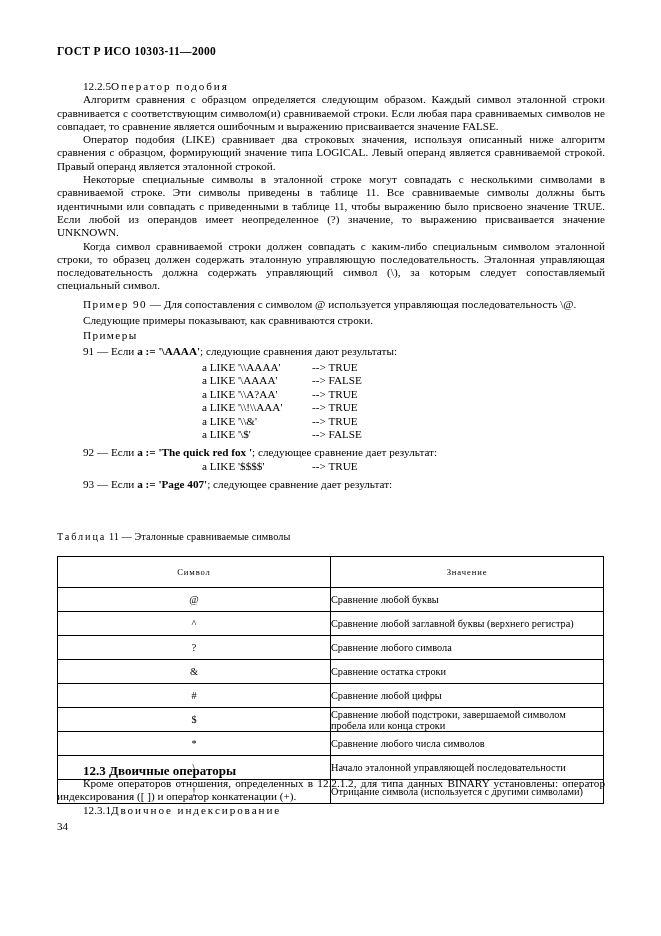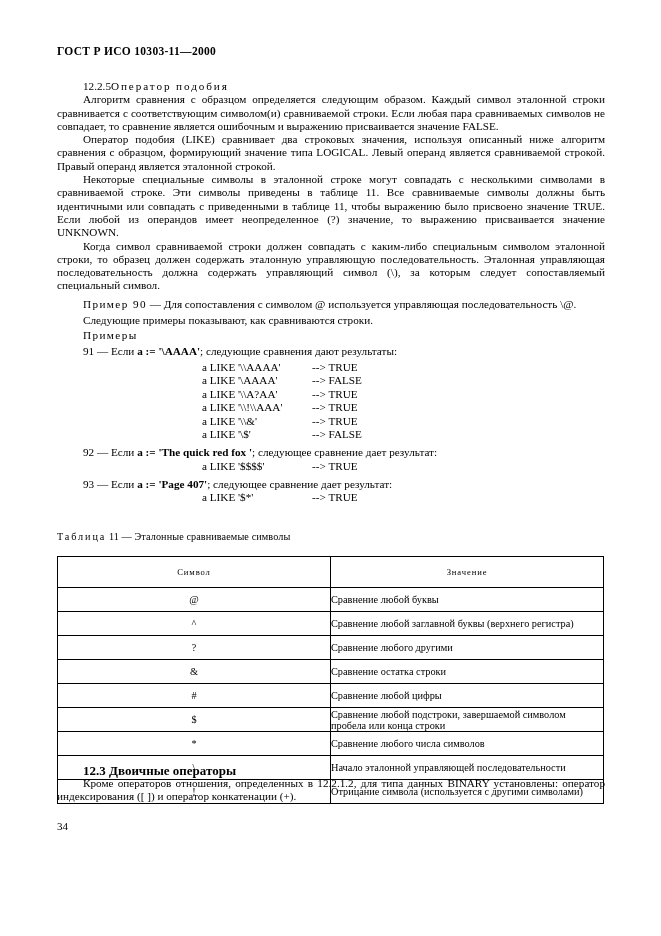--- a/index.html
+++ b/index.html
@@ -198,23 +198,20 @@
       <p class="ex-lead"><span>92 — Если </span><span class="bold">a := 'The quick red fox '</span><span>; следующее сравнение дает результат:</span></p>
       <div class="code-block">
         <span class="code-line"><span class="code-lhs">a LIKE '$$$$'</span><span>--&gt;</span> <span>TRUE</span></span>
       </div>
     </div>
 
     <div class="gap-m"></div>
 
     <div>
       <p class="ex-lead"><span>93 — Если </span><span class="bold">a := 'Page 407'</span><span>; следующее сравнение дает результат:</span></p>
-      <div class="code-block">
-        <span class="code-line"><span class="code-lhs">a LIKE '$*'</span><span>--&gt;</span> <span>TRUE</span></span>
-      </div>
     </div>
 
   </div>
 
   <div class="tbl-caption"><span class="sp">Таблица</span> <span>11</span><span> — Эталонные сравниваемые символы</span></div>
 
   <table class="ref-table">
     <thead>
       <tr>
         <th class="sym">Символ</th>
@@ -225,21 +222,21 @@
       <tr>
         <td class="sym">@</td>
         <td class="mean">Сравнение любой буквы</td>
       </tr>
       <tr>
         <td class="sym">^</td>
         <td class="mean">Сравнение любой заглавной буквы (верхнего регистра)</td>
       </tr>
       <tr>
         <td class="sym">?</td>
-        <td class="mean">Сравнение любого другими</td>
+        <td class="mean">Сравнение любого символа</td>
       </tr>
       <tr>
         <td class="sym">&amp;</td>
         <td class="mean">Сравнение остатка строки</td>
       </tr>
       <tr>
         <td class="sym">#</td>
         <td class="mean">Сравнение любой цифры</td>
       </tr>
       <tr>
@@ -258,17 +255,20 @@
         <td class="sym">!</td>
         <td class="mean">Отрицание символа (используется с другими символами)</td>
       </tr>
     </tbody>
   </table>
 
   <div class="sec-head">12.3 Двоичные операторы</div>
 
   <div class="tail">
     <p class="indent">Кроме операторов отношения, определенных в 12.2.1.2, для типа данных BINARY установлены: оператор индексирования ([ ]) и оператор конкатенации (+).</p>
+    <div class="sub-head">
+      <span>12.3.1</span><span class="spaced">Двоичное индексирование</span>
+    </div>
   </div>
 
   <div class="page-num">34</div>
 
 </div>
 
 </body></html>

